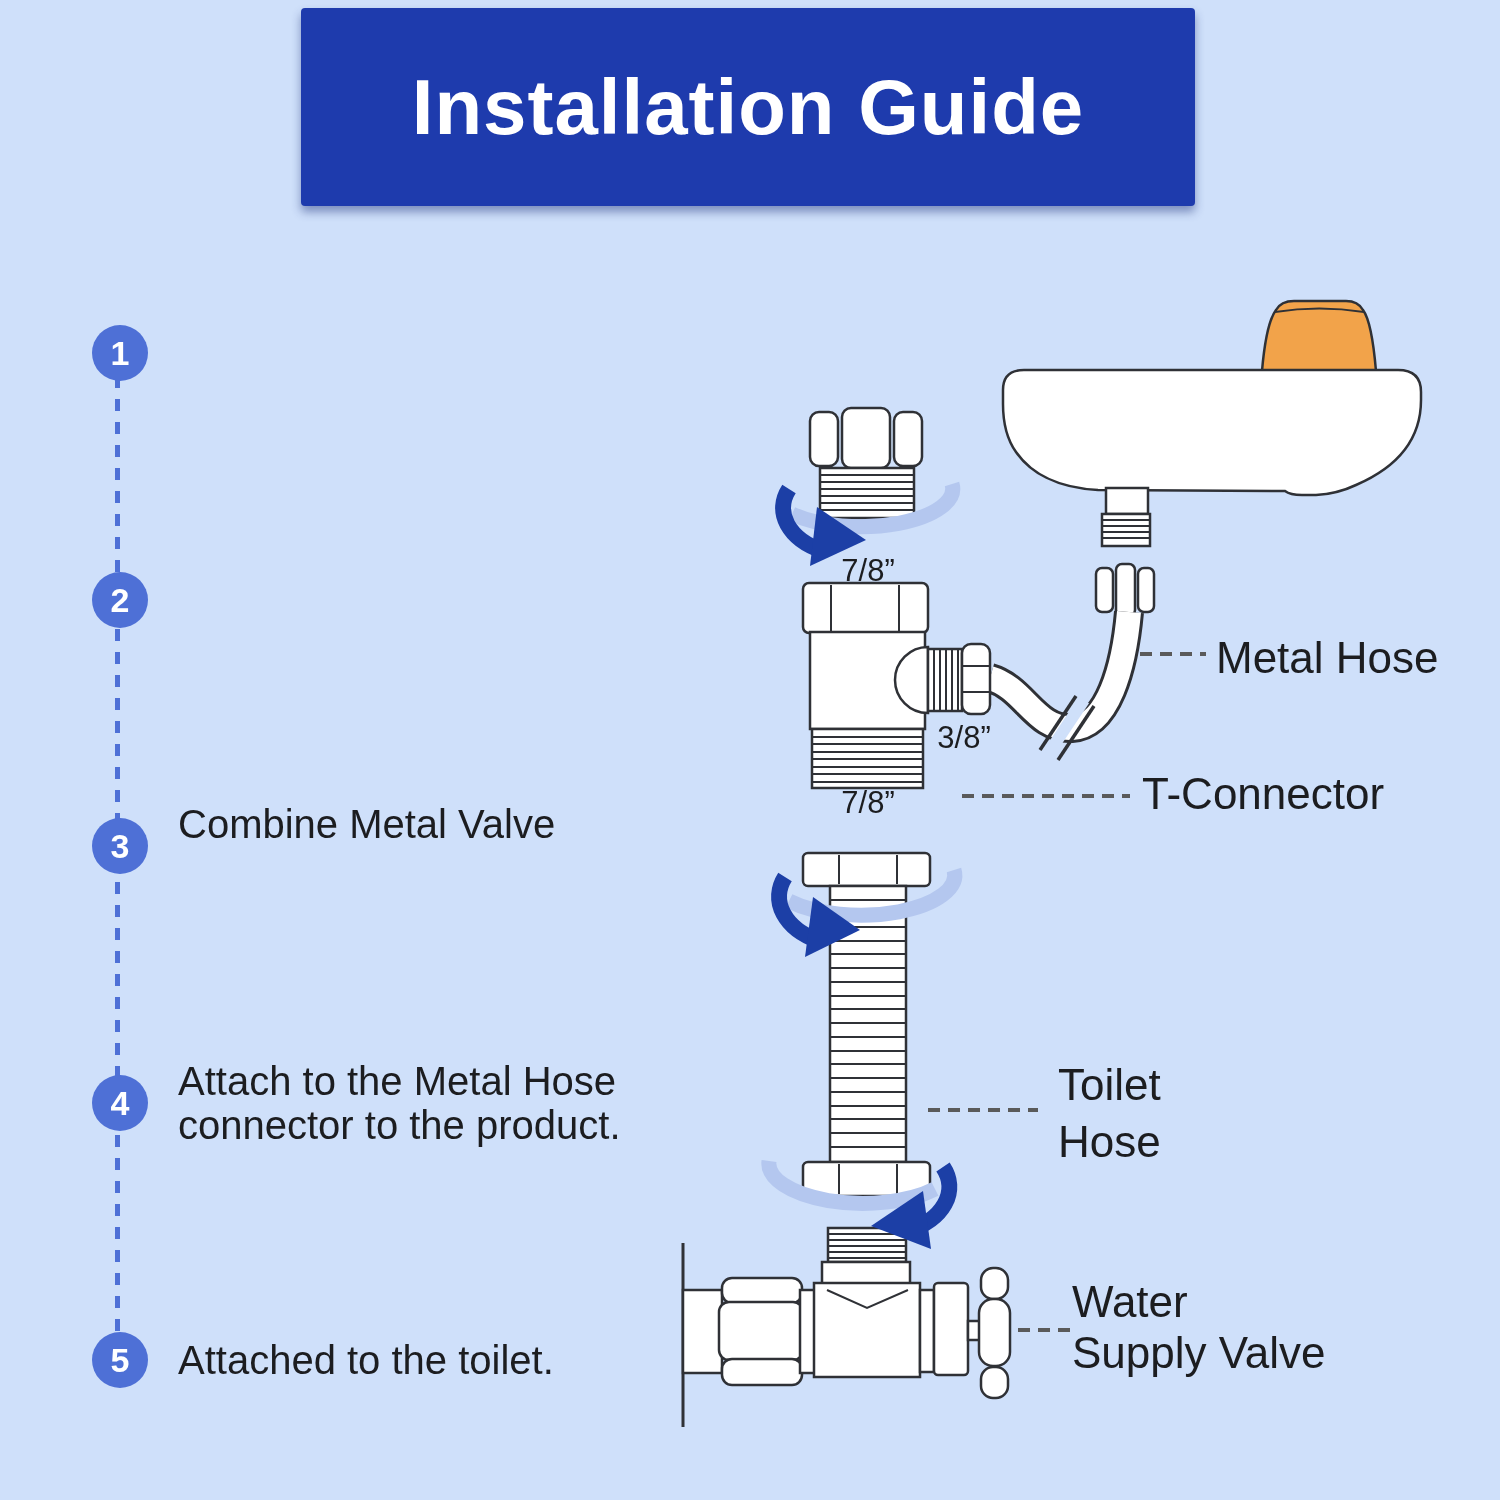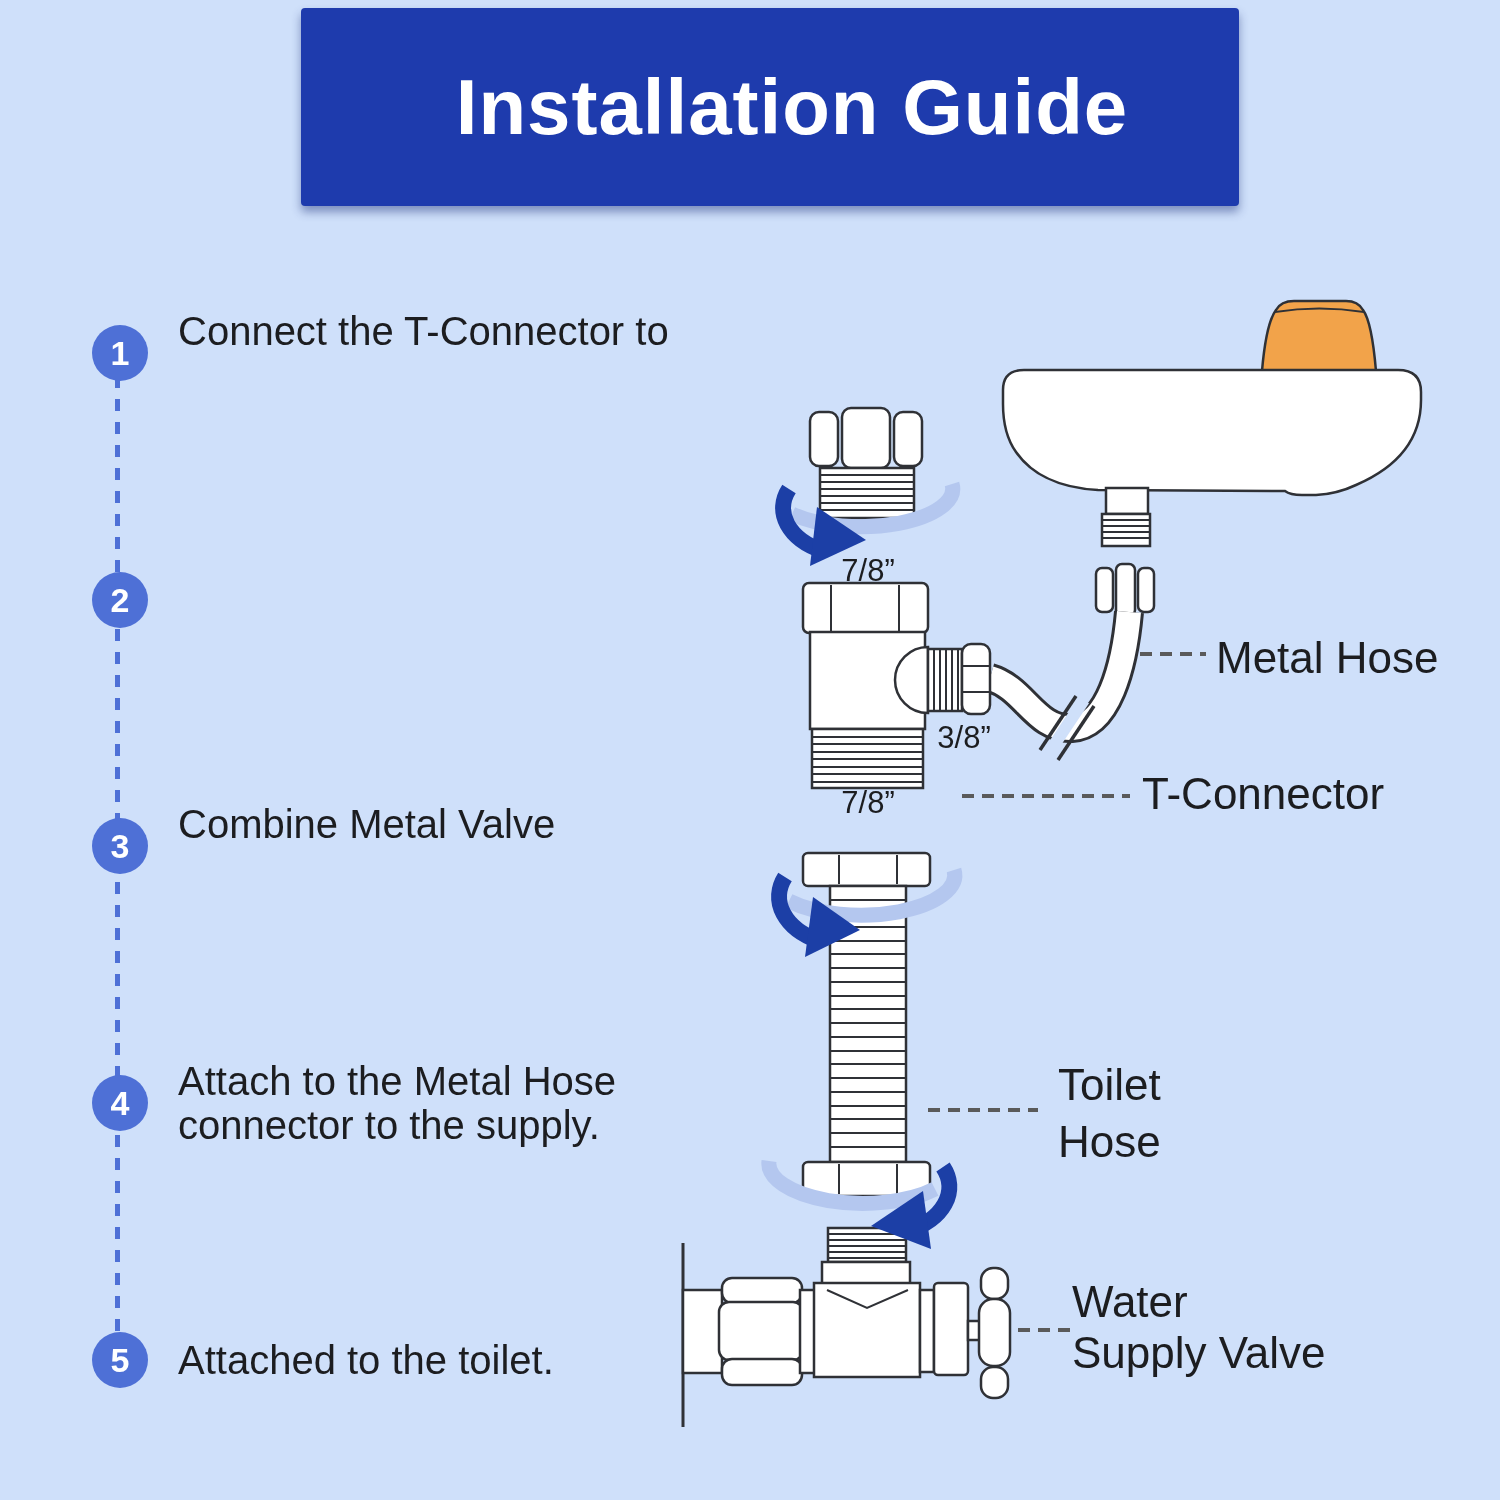--- a/index.html
+++ b/index.html
@@ -11,21 +11,20 @@
   body{
     width:1500px;height:1500px;position:relative;overflow:hidden;
     background:var(--background);
     font-family:"Liberation Sans", sans-serif;
   }
   .header{
     position:absolute;left:301px;top:8px;width:894px;height:198px;
     background:var(--header_bg);border-radius:4px;
     display:flex;align-items:center;justify-content:center;
     box-shadow:0 6px 10px rgba(25,45,120,.45);
-    padding-left:44px;
   }
   .header .title{
     color:#fff;font-size:78px;font-weight:700;letter-spacing:1px;white-space:nowrap;
   }
   .steps-line{
     position:absolute;left:115px;top:353px;width:5px;height:1007px;
     background:repeating-linear-gradient(to bottom,var(--accent_circle) 0 12px,transparent 12px 23px);
   }
   .step-circle{
     position:absolute;left:92px;width:56px;height:56px;border-radius:50%;
@@ -59,42 +58,41 @@
 <div class="header">
   <span class="title">Installation Guide</span>
 </div>
 
 <div class="steps-line"></div>
 
 <div class="step-circle" style="top:325px">
     <span>1</span>
   </div>
 <div class="step-text" style="top:309px">
-  <div>Connect the T-Connector to</div>
 </div>
 
 <div class="step-circle" style="top:572px">
     <span>2</span>
   </div>
 <div class="step-text" style="top:556px">
 </div>
 
 <div class="step-circle" style="top:818px">
     <span>3</span>
   </div>
 <div class="step-text" style="top:802px">
   <div>Combine Metal Valve</div>
 </div>
 
 <div class="step-circle" style="top:1075px">
     <span>4</span>
   </div>
 <div class="step-text" style="top:1059px">
   <div>Attach to the Metal Hose</div>
-  <div>connector to the supply.</div>
+  <div>connector to the product.</div>
 </div>
 
 <div class="step-circle" style="top:1332px">
     <span>5</span>
   </div>
 <div class="step-text" style="top:1338px">
   <div>Attached to the toilet.</div>
 </div>
 
 <svg class="diagram" width="800" height="1160" viewBox="650 280 800 1160">

